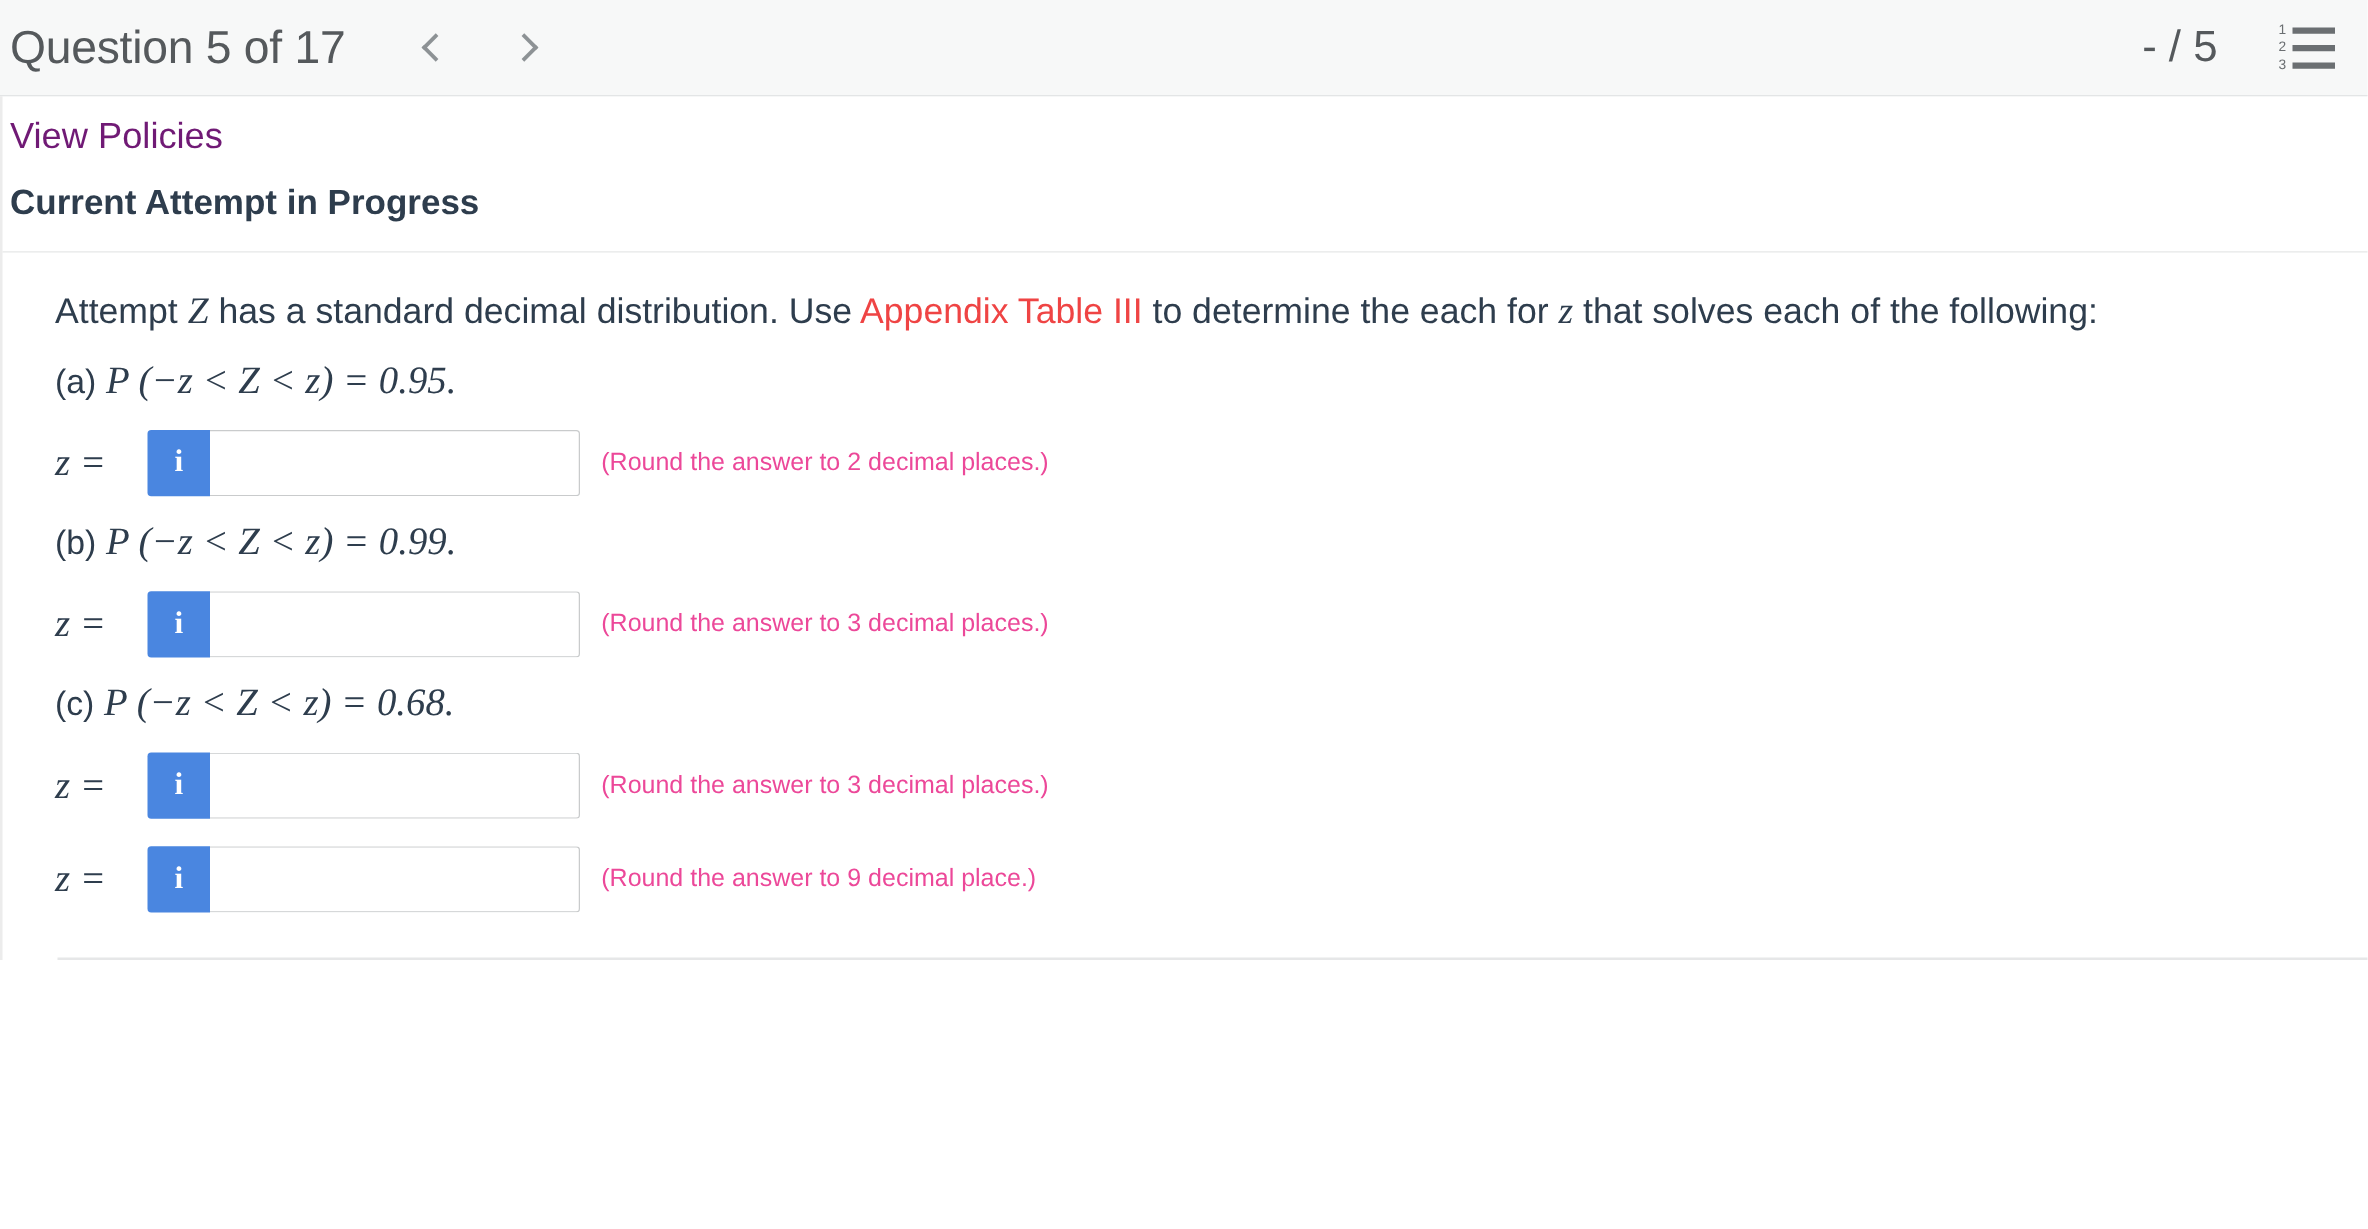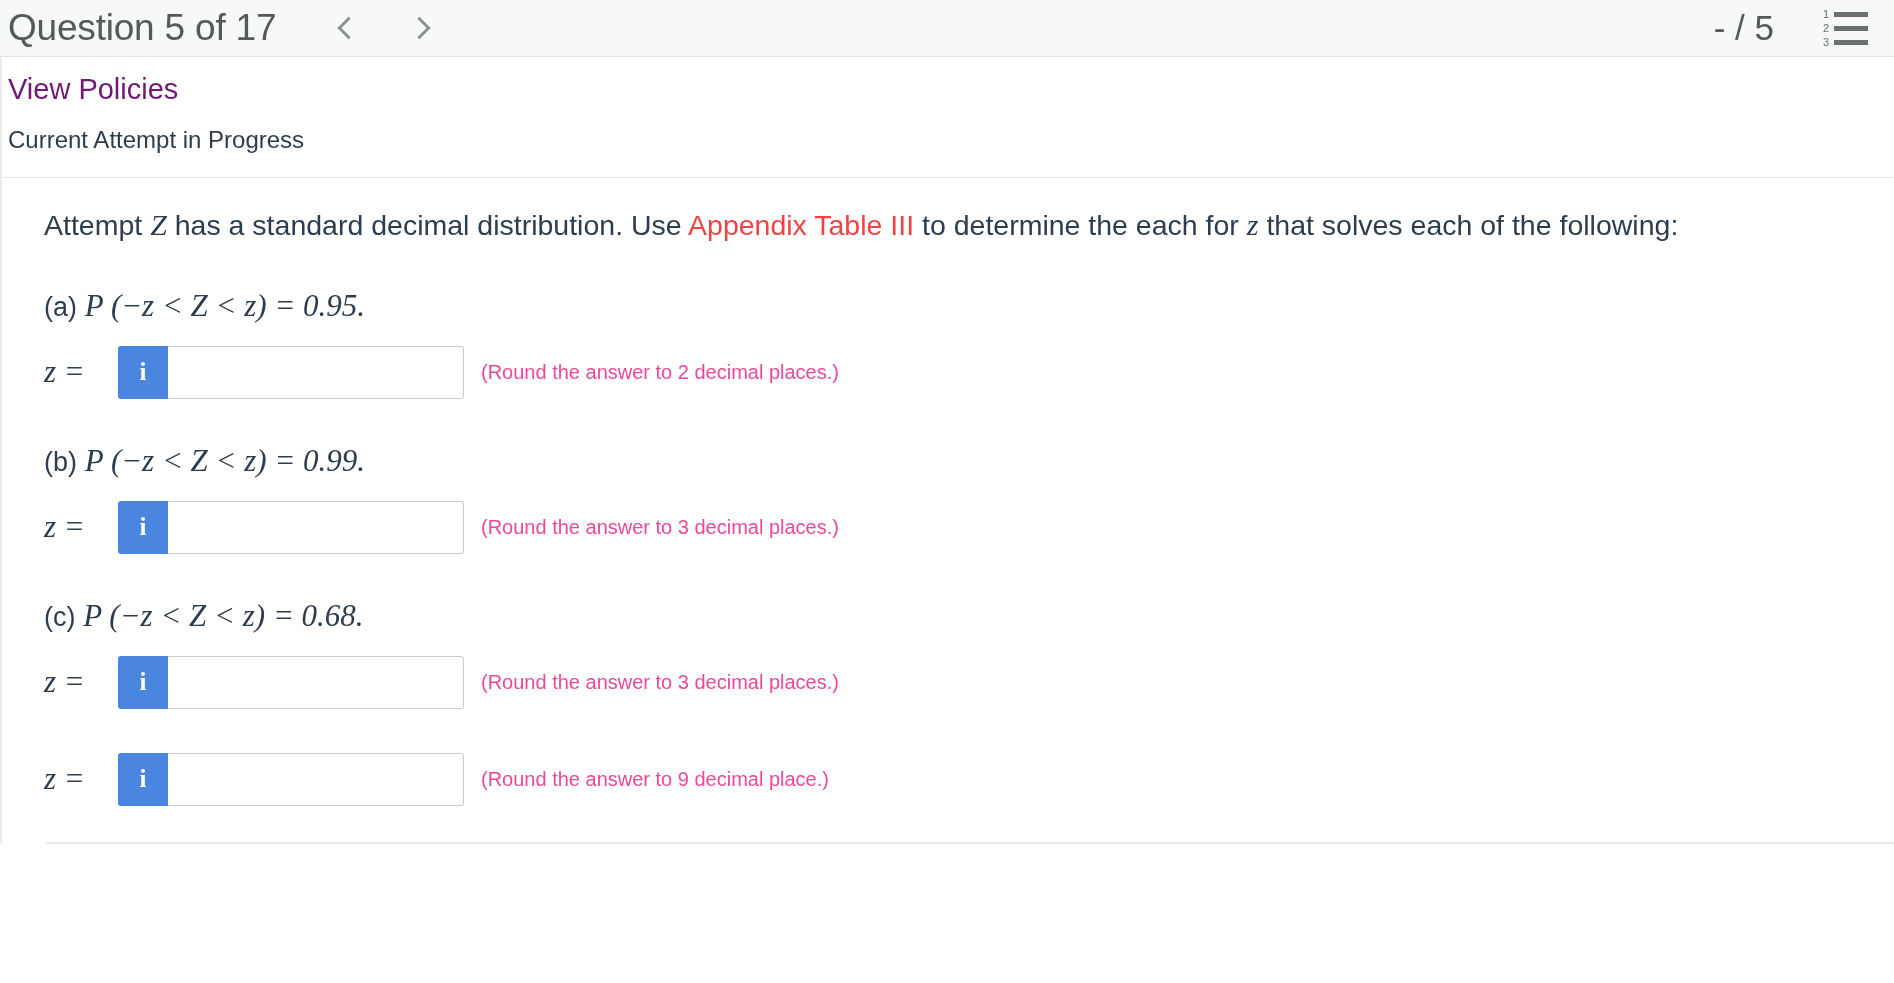--- a/index.html
+++ b/index.html
@@ -12,21 +12,21 @@
     width: 1894px;
     height: 983px;
     font-family: "Liberation Sans", sans-serif;
     color: #2e3d4d;
     overflow: hidden;
   }
 
   
   .qheader {
     position: relative;
-    height: 57px;
+    height: 77px;
     background: #f7f8f8;
     border-bottom: 1px solid #e3e5e6;
     display: flex;
     align-items: center;
     box-sizing: border-box;
     padding: 0 26px 0 8px;
   }
   .qtitle {
     font-size: 37px;
     font-weight: 400;
@@ -104,22 +104,22 @@
   }
   .policies-link {
     color: #701a75;
     font-size: 29px;
     text-decoration: none;
     cursor: pointer;
   }
   .attempt-status {
     margin-top: 20px;
     padding-left: 6px;
-    font-size: 24px;
-    font-weight: normal;
+    font-size: 28px;
+    font-weight: bold;
     color: #2e3d4d;
   }
   .rule {
     margin-top: 23px;
     border-top: 1px solid #e6e7e8;
   }
 
   .question-body {
     padding: 28px 0 0 42px;
   }
@@ -134,21 +134,21 @@
     font-style: italic;
     font-size: 30px;
   }
   .prompt a.appendix {
     color: #ef4444;
     text-decoration: none;
     cursor: pointer;
   }
 
   .part {
-    margin-top: 44px;
+    margin-top: 18px;
   }
   .eqline {
     font-family: "Liberation Serif", serif;
     font-size: 31px;
     color: #2e3d4d;
     white-space: nowrap;
   }
   .eqline .lbl {
     font-family: "Liberation Sans", sans-serif;
     font-size: 27px;

